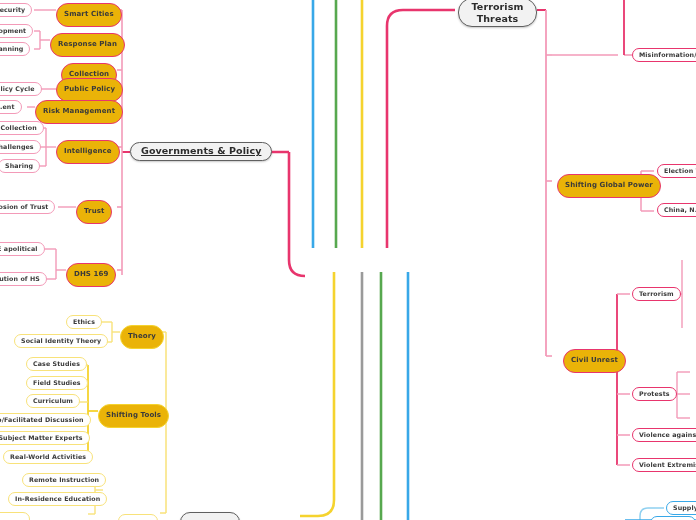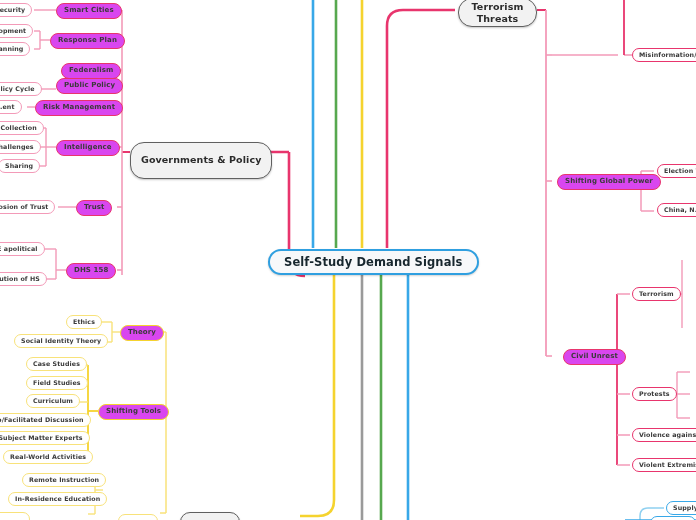--- a/index.html
+++ b/index.html
@@ -47,24 +47,24 @@
     box-shadow:0 1px 2px rgba(0,0,0,.22);
     border-radius:14px;
   }
   .main.two-line{white-space:normal;line-height:1.25;}
 
   
   .lvl2{
     font-size:7px;
     font-weight:bold;
     padding:0 7px;
-    height:16px;
+    height:24px;
     border-width:1.5px;
     border-style:solid;
-    background:#d946ef;
+    background:#eab308;
     border-radius:999px;
   }
   
   .lvl3{
     font-size:6.3px;
     font-weight:bold;
     padding:0 6px;
     height:14px;
     border-width:1.3px;
     border-style:solid;
@@ -190,39 +190,38 @@
     <path d="M95,481 L95,514" stroke="#f8e27a" stroke-width="1.4" fill="none"></path>
     <path d="M95,481 L88,481" stroke="#f8e27a" stroke-width="1.4" fill="none"></path>
     <path d="M95,499 L88,499" stroke="#f8e27a" stroke-width="1.4" fill="none"></path>
     <path d="M95,514 L88,514" stroke="#f8e27a" stroke-width="1.4" fill="none"></path>
 
     <path d="M655,508 L664,508" stroke="#8fd0f0" stroke-width="1.5" fill="none"></path>
     <path d="M655,508 L648,508 Q640,508 640,516 L640,525" stroke="#8fd0f0" stroke-width="1.5" fill="none"></path>
     <path d="M625,520 L696,520" stroke="#38a8e8" stroke-width="1.5" fill="none"></path>
   </svg>
 
-  <div class="node root" style="left:268px;top:249px;">Self-Study Demand Signals</div>
-
-  <div class="node main" style="left:130px;top:142px;height:37px;">Governments &amp; Policy</div>
+
+  <div class="node main" style="left:130px;top:142px;height:19px;text-decoration:underline;">Governments &amp; Policy</div>
 
   <div class="node main two-line" style="left:458px;top:-2px;width:79px;height:29px;flex-direction:column;">
     <span>Terrorism</span>
     <span>Threats</span>
   </div>
 
   <div class="node main" style="left:180px;top:512px;width:60px;height:20px;"></div>
 
   <div class="node lvl2 c-crimson" style="left:56px;top:3px;">Smart Cities</div>
   <div class="node lvl2 c-crimson" style="left:50px;top:33px;">Response Plan</div>
-  <div class="node lvl2 c-crimson" style="left:61px;top:63px;">Federalism</div>
+  <div class="node lvl2 c-crimson" style="left:61px;top:63px;">Collection</div>
   <div class="node lvl2 c-crimson" style="left:56px;top:78px;">Public Policy</div>
   <div class="node lvl2 c-crimson" style="left:35px;top:100px;text-align:center;">Risk Management</div>
   <div class="node lvl2 c-crimson" style="left:56px;top:140px;">Intelligence</div>
   <div class="node lvl2 c-crimson" style="left:76px;top:200px;">Trust</div>
-  <div class="node lvl2 c-crimson" style="left:66px;top:263px;">DHS 158</div>
+  <div class="node lvl2 c-crimson" style="left:66px;top:263px;">DHS 169</div>
 
   <div class="node lvl3 c-crimson" style="left:-12px;top:3px;">Security</div>
   <div class="node lvl3 c-crimson" style="left:-16px;top:24px;">...opment</div>
   <div class="node lvl3 c-crimson" style="left:-16px;top:42px;">...anning</div>
   <div class="node lvl3 c-crimson" style="left:-14px;top:82px;">...licy Cycle</div>
   <div class="node lvl3 c-crimson" style="left:-12px;top:100px;">...ent</div>
   <div class="node lvl3 c-crimson" style="left:-14px;top:121px;">...Collection</div>
   <div class="node lvl3 c-crimson" style="left:-16px;top:140px;">...hallenges</div>
   <div class="node lvl3 c-crimson" style="left:-2px;top:159px;">Sharing</div>
   <div class="node lvl3 c-crimson" style="left:-16px;top:200px;">Erosion of Trust</div>

